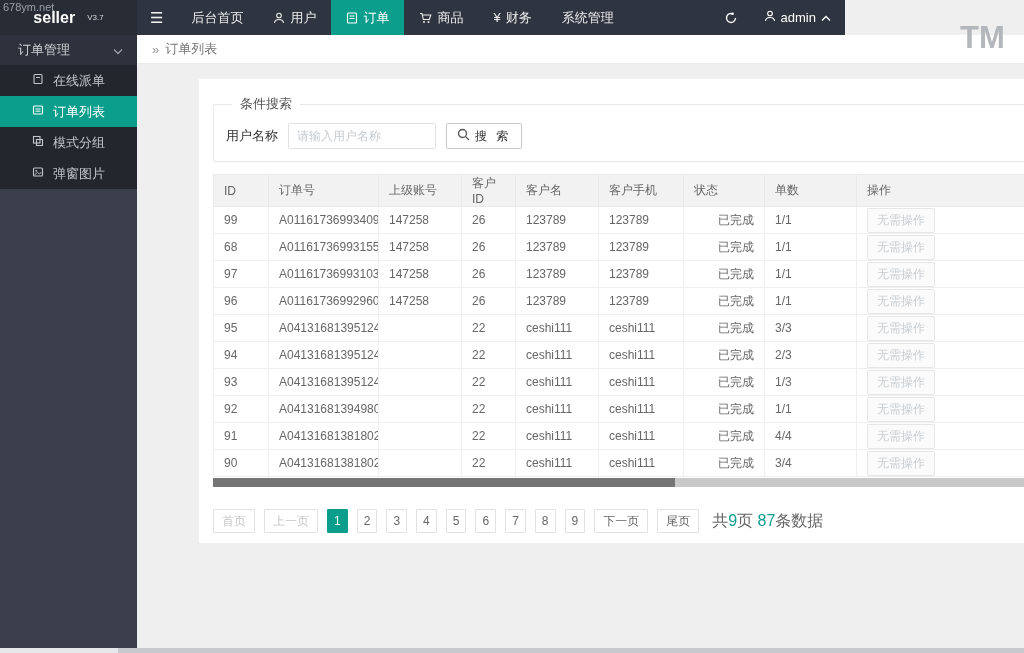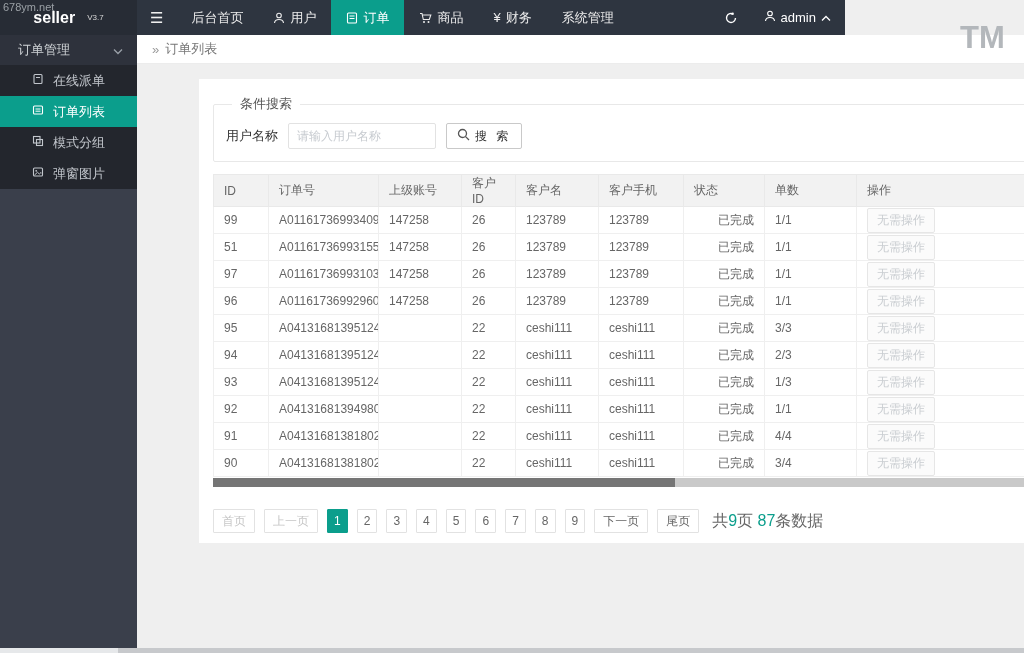--- a/index.html
+++ b/index.html
@@ -260,21 +260,21 @@
           <td>A01161736993409151</td>
           <td>147258</td>
           <td>26</td>
           <td>123789</td>
           <td>123789</td>
           <td class="status">已完成</td>
           <td>1/1</td>
           <td><button class="action-btn">无需操作</button></td>
         </tr>
         <tr>
-          <td>51</td>
+          <td>68</td>
           <td>A01161736993155628</td>
           <td>147258</td>
           <td>26</td>
           <td>123789</td>
           <td>123789</td>
           <td class="status">已完成</td>
           <td>1/1</td>
           <td><button class="action-btn">无需操作</button></td>
         </tr>
         <tr>

